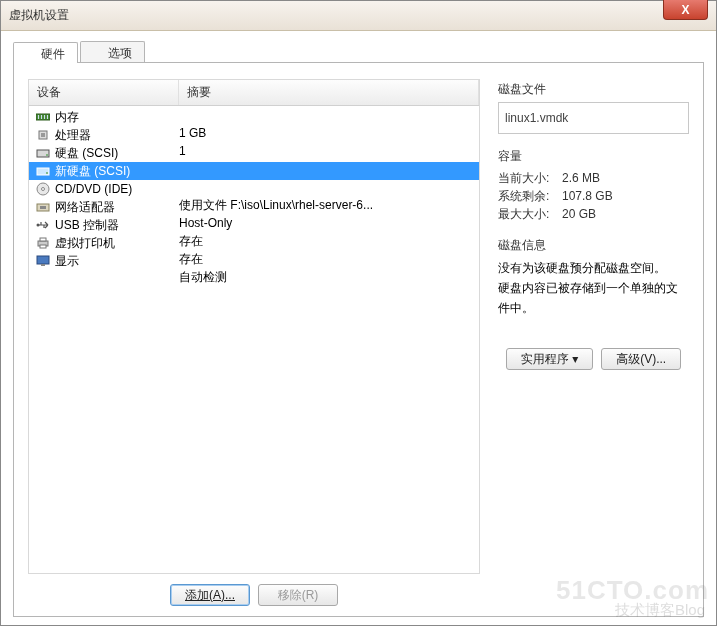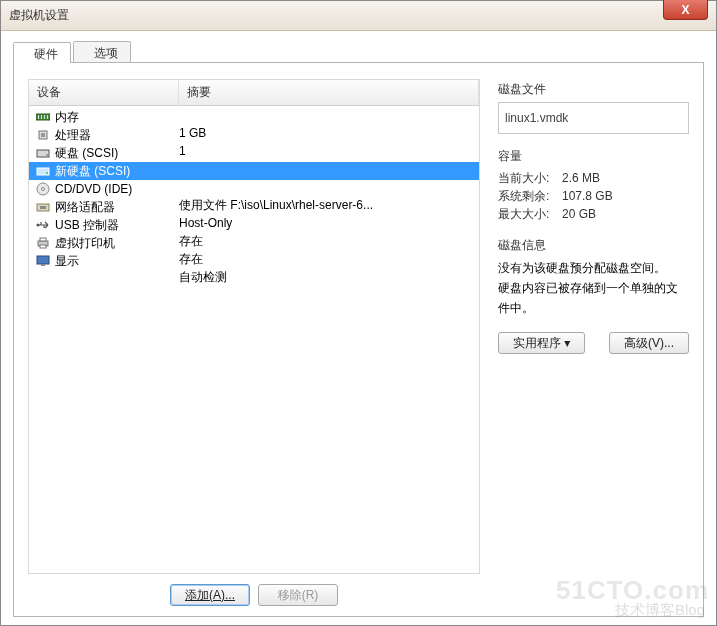--- a/index.html
+++ b/index.html
@@ -3,21 +3,21 @@
 <meta charset="utf-8">
 <style>
   * { box-sizing: border-box; font-family: "Microsoft YaHei", "Segoe UI", Tahoma, sans-serif; font-size: 12px; }
   body { margin: 0; background: #e8e0d8; width: 717px; height: 626px; position: relative; }
   .window { width: 717px; height: 626px; background: #fff; border: 1px solid #888; box-shadow: 0 0 8px rgba(0,0,0,.2); display: flex; flex-direction: column; }
   .titlebar { height: 30px; background: linear-gradient(#f7f3ee,#e9e1d6); border-bottom: 1px solid #c9bfa8; display: flex; align-items: center; padding: 0 4px 0 8px; position: relative; }
   .titlebar .title { color: #333; }
   .close-btn { position: absolute; top: -1px; right: 8px; width: 45px; height: 20px; background: linear-gradient(#e67a6e,#c8432e); border: 1px solid #8a2f20; border-top: none; border-radius: 0 0 4px 4px; color: #fff; display: flex; align-items: center; justify-content: center; font-family: Arial; font-size: 11px; font-weight: bold; cursor: pointer; }
   .content { flex: 1; padding: 10px 12px 8px 12px; display: flex; flex-direction: column; }
   .tabs { display: flex; border-bottom: 1px solid #b5b5b5; height: 22px; }
-  .tab { padding: 3px 12px 0 20px; border: 1px solid #b5b5b5; background: #f4f4f4; border-bottom: none; margin-right: 2px; border-radius: 2px 2px 0 0; color: #333; cursor: pointer; }
+  .tab { padding: 3px 12px 0 27px; border: 1px solid #b5b5b5; background: #f4f4f4; border-bottom: none; margin-right: 2px; border-radius: 2px 2px 0 0; color: #333; cursor: pointer; }
   .tab.active { background: #fff; position: relative; top: 1px; }
   .panel { flex: 1; border: 1px solid #b5b5b5; border-top: none; padding: 16px 14px 10px 14px; display: flex; gap: 18px; }
   .left-col { width: 452px; display: flex; flex-direction: column; }
   .dev-table { flex: 1; border: 1px solid #d9d9d9; background: #fff; }
   .dev-header { display: flex; background: linear-gradient(#fdfdfd,#ececec); border-bottom: 1px solid #d0d0d0; }
   .dev-header div { padding: 4px 8px; border-right: 1px solid #e0e0e0; color: #333; }
   .col-dev { width: 150px; }
   .col-sum { flex: 1; }
   .dev-body { padding: 2px 0; display: flex; flex-direction: column;}
   .dev-row { display: flex; align-items: center; height: 18px; padding-left: 6px; cursor: pointer; }
@@ -27,21 +27,21 @@
   .dev-row .dsum { flex: 1; white-space: nowrap; overflow: hidden; text-overflow: ellipsis; padding-right:4px;margin-top:32px;}
   .btn-row { display: flex; justify-content: center; gap: 8px; padding-top: 10px; }
   .btn { min-width: 80px; height: 22px; padding: 0 14px; background: linear-gradient(#fdfdfd,#e7e7e7); border: 1px solid #a8a8a8; border-radius: 3px; cursor: pointer; display: inline-flex; align-items: center; justify-content: center; color: #222; }
   .btn.default { border-color: #5a98d1; box-shadow: 0 0 0 1px #a8cdf0 inset; text-decoration: underline; }
   .btn.disabled { color: #9a9a9a; cursor: default; }
   .right-col { flex: 1; display: flex; flex-direction: column; gap: 14px; padding-top: 2px; }
   .section-title { color: #333; margin-bottom: 4px; }
   .file-box { border: 1px solid #c8c8c8; background: #fff; padding: 3px 6px; width: 100%; height: 32px; display: flex; align-items: center; color: #444; }
   .kv { display: flex; gap: 6px; color: #333; line-height: 18px; }
   .kv .k { min-width: 58px; }
-  .right-buttons { display: flex; justify-content: space-between; gap: 8px; margin-top: 0; }
+  .right-buttons { display: flex; justify-content: center; gap: 8px; margin-top: 16px; }
   .dlg-buttons { display: flex; justify-content: flex-end; gap: 10px; padding: 8px 14px 8px 0; }
   .watermark { position: absolute; right: 8px; bottom: 20px; font-size: 26px; font-weight: bold; color: rgba(120,120,120,.18); letter-spacing: 1px; pointer-events: none; font-family: Arial; }
   .watermark2 { position: absolute; right: 12px; bottom: 6px; font-size: 15px; color: rgba(120,120,120,.25); pointer-events: none; }
   svg { display: block; }
 </style>
 </head>
 <body>
 
 <div class="window">
   <div class="titlebar">

